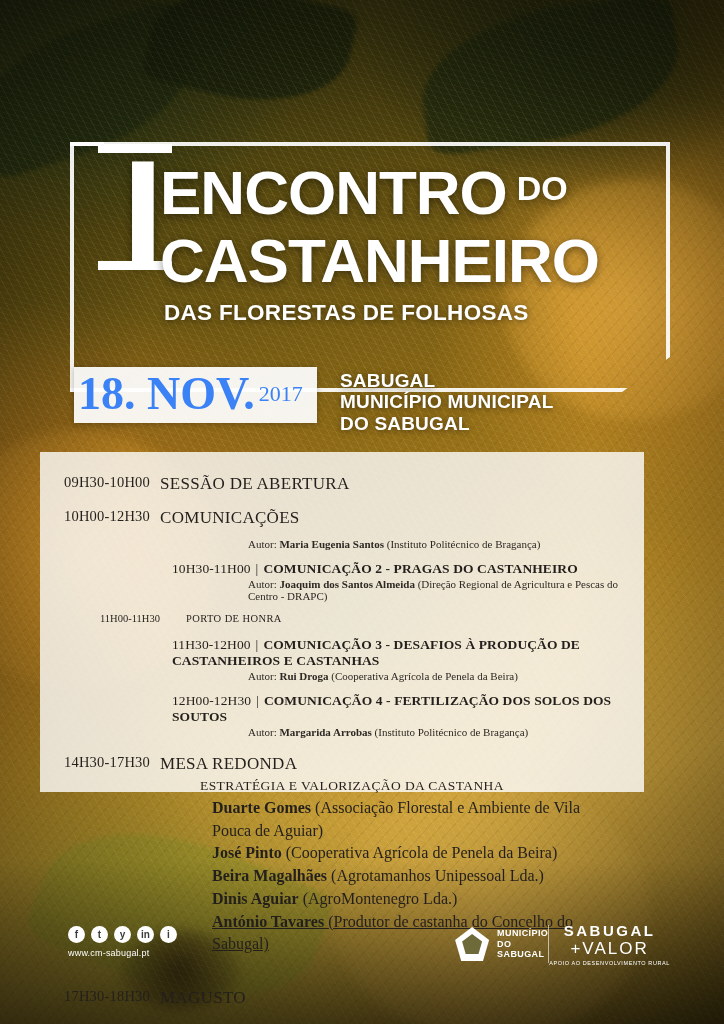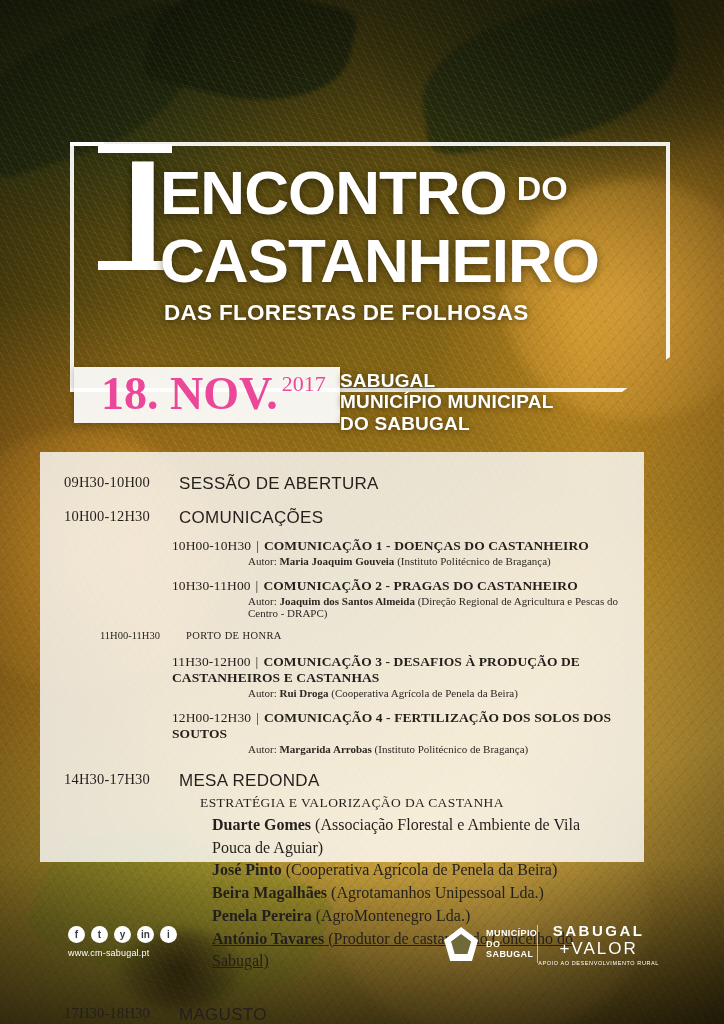--- a/index.html
+++ b/index.html
@@ -114,23 +114,23 @@
   .subtitle {
     position: absolute; left: 104px; top: 180px;
     font-size: 22.5px; font-weight: 700; letter-spacing: 0.3px;
     line-height: 1.12; color: #fff; white-space: nowrap;
     text-shadow: 0 1px 6px rgba(0,0,0,0.5);
   }
 
   .datebar {
     position: absolute; left: 14px; top: 247px;
     background: rgba(255,255,255,0.93);
-    color: #ec4899;
-    padding: 4px 14px 6px 27px;
-    display: flex; align-items: flex-start;
+    color: #3b82f6;
+    padding: 4px 14px 6px 4px;
+    display: flex; align-items: center;
     box-shadow: 0 1px 6px rgba(0,0,0,0.25);
   }
   .date-main {
     font-family: "Liberation Serif", serif;
     font-size: 46px; font-weight: 700; letter-spacing: 0px;
     line-height: 1;
   }
   .date-year {
     font-family: "Liberation Serif", serif;
     font-size: 22px; font-weight: 400; margin-left: 4px;
@@ -139,35 +139,35 @@
     position: absolute; left: 280px; top: 250px;
     color: #fff; font-size: 19px; font-weight: 700;
     line-height: 1.12; letter-spacing: .2px;
     text-shadow: 0 1px 6px rgba(0,0,0,0.5);
   }
 
   
   .panel {
     position: absolute;
     left: 40px; top: 452px;
-    width: 604px; height: 410px;
+    width: 604px; height: 340px;
     background: rgba(255,255,255,0.80);
     color: #231f1c;
     padding: 22px 24px 10px 24px;
   }
   .row { display: flex; align-items: flex-start; }
   .time {
     font-family: "Liberation Serif", serif;
     font-size: 14.5px; letter-spacing: .2px;
     color: #231f1c; white-space: nowrap;
   }
   .sect-time { width: 96px; font-size: 14.5px; }
   .sect-title {
-    font-family: Liberation Sans, sans-serif;
-    font-size: 17px; letter-spacing: .3px; text-transform: uppercase; margin-left: 19px;
+    font-family: Liberation Serif, serif;
+    font-size: 17px; letter-spacing: .3px; text-transform: uppercase;
   }
   .block { margin-bottom: 14px; }
 
   .talk { margin-left: 108px; margin-bottom: 11px; }
   .talk-head {
     font-family: "Liberation Serif", serif;
     font-size: 13.5px; letter-spacing: .1px;
   }
   .talk-head .sep { margin: 0 5px; }
   .talk-head .tt { font-weight: 700; text-transform: uppercase; }
@@ -197,21 +197,21 @@
   .footer { position: absolute; left: 0; right: 0; bottom: 34px; height: 64px; }
   .social { position: absolute; left: 68px; top: 0; }
   .social-icons { display: flex; gap: 6px; }
   .sic {
     width: 17px; height: 17px; border-radius: 50%;
     background: #fff; color: #3b3b3b;
     font-size: 10px; line-height: 17px; text-align: center; font-weight: 700;
   }
   .site { margin-top: 5px; color: #fff; font-size: 9px; letter-spacing: .2px; }
 
-  .logos { position: absolute; right: 65px; top: -4px; display: flex; align-items: center; }
+  .logos { position: absolute; right: 54px; top: -4px; display: flex; align-items: center; }
   .logo-mun { display: flex; align-items: center; gap: 8px; }
   .pent {
     width: 34px; height: 34px;
     background: #fff;
     clip-path: polygon(50% 0%, 100% 38%, 82% 100%, 18% 100%, 0% 38%);
     position: relative;
   }
   .pent::after {
     content: ""; position: absolute; left: 7px; top: 7px; width: 20px; height: 20px;
     background: #6f6a3a;
@@ -277,26 +277,23 @@
       <div class="time sect-time">09H30-10H00</div>
       <div class="sect-title">SESSÃO DE ABERTURA</div>
     </div>
 
     <div class="row" style="margin-bottom:10px;">
       <div class="time sect-time">10H00-12H30</div>
       <div class="sect-title">COMUNICAÇÕES</div>
     </div>
 
     <div class="talk">
-      <div class="talk-head">
-        <span>10H00-10H30</span><span class="sep">|</span><span class="tt">Comunicação 1 - DOENÇAS DO CASTANHEIRO</span>
-      </div>
       <div class="talk-author">
         <span>Autor:</span>
-        <span class="nm">Maria Joaquim Gouveia</span>
+        <span class="nm">Maria Eugenia Santos</span>
         <span>(Instituto Politécnico de Bragança)</span>
       </div>
     </div>
 
     <div class="talk">
       <div class="talk-head">
         <span>10H30-11H00</span><span class="sep">|</span><span class="tt">Comunicação 2 - PRAGAS DO CASTANHEIRO</span>
       </div>
       <div class="talk-author">
         <span>Autor:</span>
@@ -347,21 +344,21 @@
     </div>
     <div class="panelist">
       <span class="nm">José Pinto</span>
       <span>(Cooperativa Agrícola de Penela da Beira)</span>
     </div>
     <div class="panelist">
       <span class="nm">Beira Magalhães</span>
       <span>(Agrotamanhos Unipessoal Lda.)</span>
     </div>
     <div class="panelist">
-      <span class="nm">Penela Pereira</span>
+      <span class="nm">Dinis Aguiar</span>
       <span>(AgroMontenegro Lda.)</span>
     </div>
     <div class="panelist" style="margin-bottom:32px;text-decoration:underline;">
       <span class="nm">António Tavares</span>
       <span>(Produtor de castanha do Concelho do Sabugal)</span>
     </div>
 
     <div class="row">
       <div class="time sect-time">17H30-18H30</div>
       <div class="sect-title">MAGUSTO</div>

